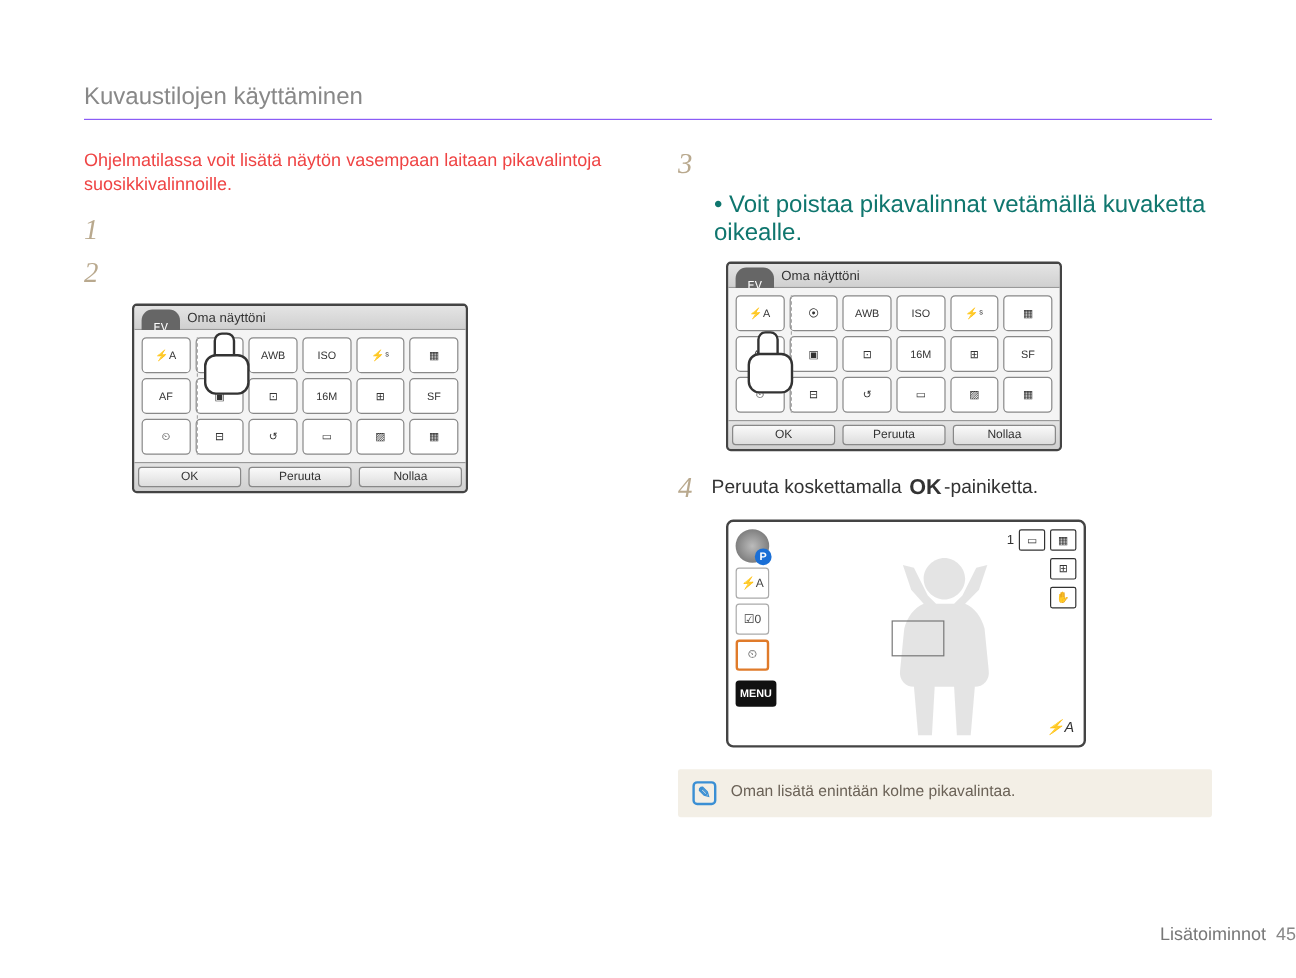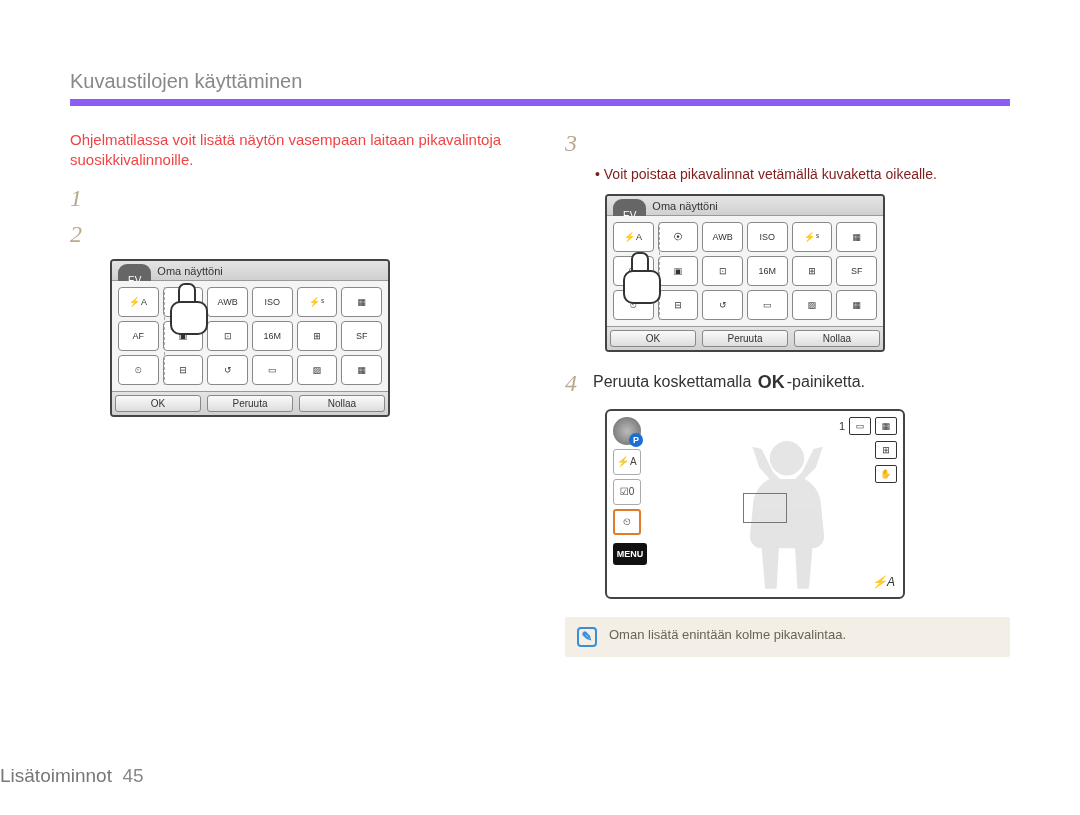--- a/index.html
+++ b/index.html
@@ -10,21 +10,21 @@
     background: #fff;
     font-family: Arial, "Helvetica Neue", sans-serif;
     color: #333;
     position: relative;
     padding: 70px 70px 0 70px;
   }
   .breadcrumb {
     font-size: 20px;
     font-weight: 300;
     color: #888;
-    border-bottom: 7px solid #8b5cf6;
+    border-bottom: 1px solid #8b5cf6;
     padding-bottom: 6px;
     margin-bottom: 24px;
   }
   .columns {
     display: flex;
     gap: 50px;
   }
   .col { flex: 1; min-width: 0; }
   .pill-heading {
     display: inline-block;
@@ -55,22 +55,22 @@
     line-height: 1.1;
     min-width: 18px;
   }
   .step-text {
     font-size: 16px;
     color: #333;
     line-height: 1.4;
   }
   .step-text .bold { font-weight: 700; }
   .bullet-sub {
-    font-size: 14px;
-    color: #7f1d1d;
+    font-size: 20px;
+    color: #0f766e;
     margin: 4px 0 12px 30px;
   }
   .bullet-sub::before { content: "• "; }
   .inline-icon {
     display: inline-flex;
     align-items: center;
     justify-content: center;
     vertical-align: middle;
     background: #111;
     color: #fff;
@@ -100,21 +100,21 @@
   }
   .ds-top {
     display: flex;
     background: linear-gradient(#e4e4e4,#d0d0d0);
     border-bottom: 1px solid #999;
     height: 20px;
   }
   .ds-top .pill {
     background: #666; color: #fff; border-radius: 9px;
     padding: 16px 10px; font-size: 10px; margin: 3px 6px;
-    display: inline-flex; align-items: center;
+    display: inline-flex; align-items: center; font-family: Liberation Mono, monospace;
   }
   .ds-top .label {
     flex: 1; font-size: 11px; color: #333; display: flex; align-items: center;
   }
   .ds-grid {
     display: grid;
     grid-template-columns: repeat(6, 1fr);
     gap: 4px;
     padding: 6px;
     background: #f4f4f4;
@@ -262,22 +262,22 @@
     border-radius: 4px;
     font-weight: 700;
     font-size: 13px;
     display: flex; align-items: center; justify-content: center;
     flex-shrink: 0;
   }
 
   .footer {
     position: absolute;
     left: 0; right: 0; bottom: 28px;
-    text-align: left;
-    font-size: 19px;
+    text-align: right;
+    font-size: 15px;
     color: #777;
   }
   .footer .pn { color: #888; }
 </style>
 </head>
 <body>
 
 <div class="breadcrumb">Kuvaustilojen käyttäminen</div>
 
 <div class="columns">

